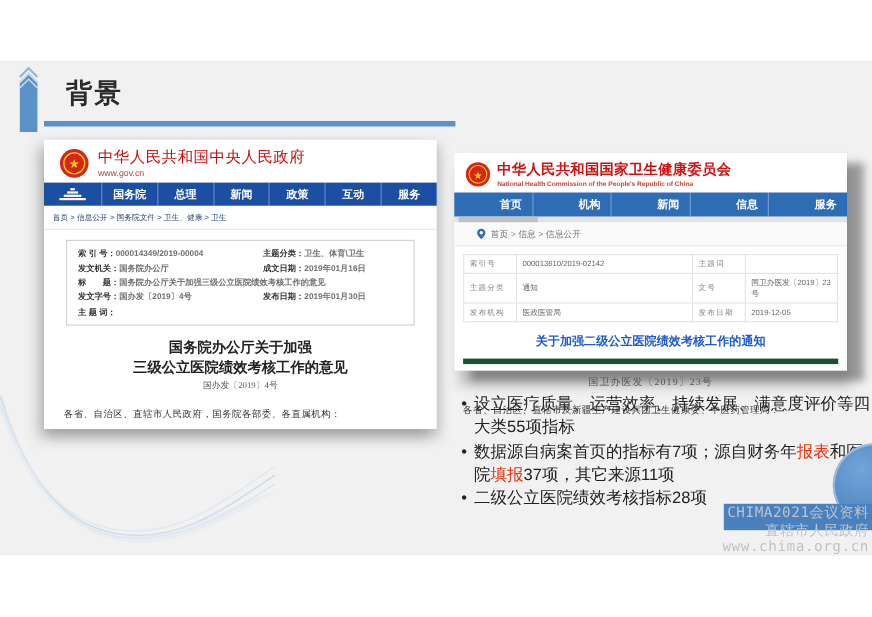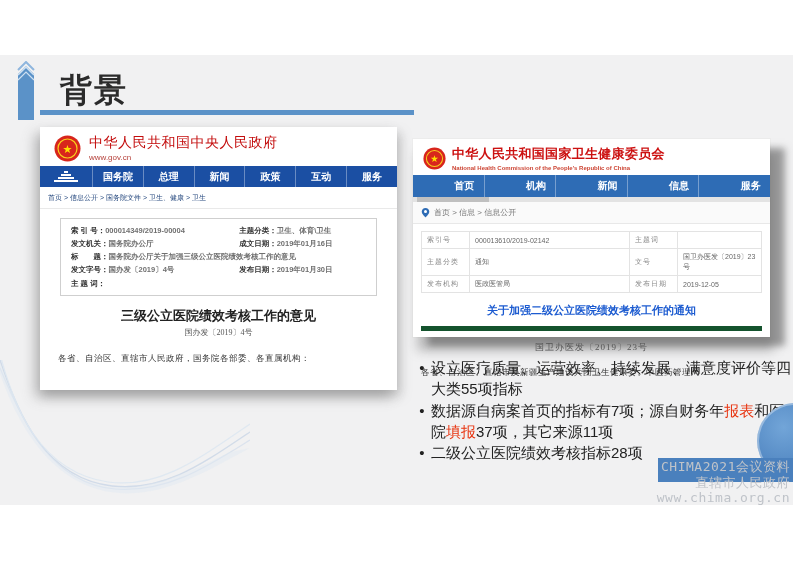--- a/index.html
+++ b/index.html
@@ -6,21 +6,21 @@
   html,body { background:#fff; }
   #page {
     position:relative; width:793px; height:561px; overflow:hidden;
     font-family:"Liberation Sans", sans-serif; background:#ffffff;
   }
   #slide-bg { position:absolute; left:0; top:55px; width:793px; height:450px; background:#f1f1f2; }
 
   
   #title-ribbon { position:absolute; left:16px; top:61px; width:20px; height:59px; }
   #slide-title {
-    position:absolute; left:60px; top:69px; font-size:32px; font-weight:bold;
+    position:absolute; left:60px; top:69px; font-size:24px; font-weight:bold;
     color:#2b2b2b; letter-spacing:2px;
   }
   #title-underline { position:absolute; left:40px; top:110px; width:374px; height:5px; background:#5b92c8; }
 
   
   .card { position:absolute; background:#ffffff; }
   #gov-card {
     left:40px; top:127px; width:357px; height:263px;
     box-shadow:-5px 7px 12px rgba(110,110,110,.45), 4px 6px 10px rgba(130,130,130,.35);
   }
@@ -65,21 +65,21 @@
   .nhc-header .site-en { font-size:6px; font-weight:bold; color:#cc4433; margin-top:2px; }
   .nhc-nav { display:flex; height:22px; background:#2e6cb5; }
   .nhc-nav .nav-item {
     flex:1; display:flex; align-items:center; justify-content:center;
     color:#fff; font-size:10px; font-weight:bold; border-left:1px solid rgba(255,255,255,.35); cursor:pointer;padding-left:32px;
   }
   .nhc-nav .nav-item:first-child { border-left:none; }
   .nhc-scrollbar { height:5px; background:#e3e3e3; position:relative; }
   .nhc-scrollbar .thumb { position:absolute; left:4px; top:0; width:72px; height:5px; background:#c0c0c0; }
   .nhc-breadcrumb {
-    display:flex; align-items:center; gap:4px; padding:5px 8px; background:#fafafa;
+    display:flex; align-items:center; gap:4px; padding:5px 20px; background:#fafafa;
     border-bottom:1px solid #e8e8e8; font-size:8px; color:#777;
   }
   .nhc-table { width:calc(100% - 16px); margin:7px 8px 0; border-collapse:collapse; font-size:7px; }
   .nhc-table td { border:1px solid #e3e3e3; padding:3px 5px; color:#666; }
   .nhc-table td.lbl { color:#8a8a8a; width:48px; letter-spacing:1px; }
   .nhc-table td.v1 { width:160px; }
   .nhc-doc-title {
     margin:0 8px; padding:10px 0 8px; text-align:center; font-size:11px; font-weight:bold;
     color:#1c5bd0; border-bottom:5px solid #14532d; cursor:pointer;
   }
@@ -162,20 +162,21 @@
       <div class="cell"><span class="lbl">索 引 号：</span><span class="val">000014349/2019-00004</span></div>
       <div class="cell"><span class="lbl">主题分类：</span><span class="val">卫生、体育\卫生</span></div>
       <div class="cell"><span class="lbl">发文机关：</span><span class="val">国务院办公厅</span></div>
       <div class="cell"><span class="lbl">成文日期：</span><span class="val">2019年01月16日</span></div>
       <div class="cell span2"><span class="lbl">标　　题：</span><span class="val">国务院办公厅关于加强三级公立医院绩效考核工作的意见</span></div>
       <div class="cell"><span class="lbl">发文字号：</span><span class="val">国办发〔2019〕4号</span></div>
       <div class="cell"><span class="lbl">发布日期：</span><span class="val">2019年01月30日</span></div>
       <div class="cell span2"><span class="lbl">主 题 词：</span><span class="val"></span></div>
     </div>
     <div class="gov-doc">
+      <div class="t">国务院办公厅关于加强</div>
       <div class="t">三级公立医院绩效考核工作的意见</div>
       <div class="num">国办发〔2019〕4号</div>
     </div>
     <div class="gov-salutation">各省、自治区、直辖市人民政府，国务院各部委、各直属机构：</div>
   </div>
 
   <div id="nhc-card" class="card">
     <div class="nhc-header">
       <svg width="23" height="23" viewBox="0 0 27 27">
         <circle cx="13.5" cy="13.5" r="13" fill="#d8251c"></circle>

